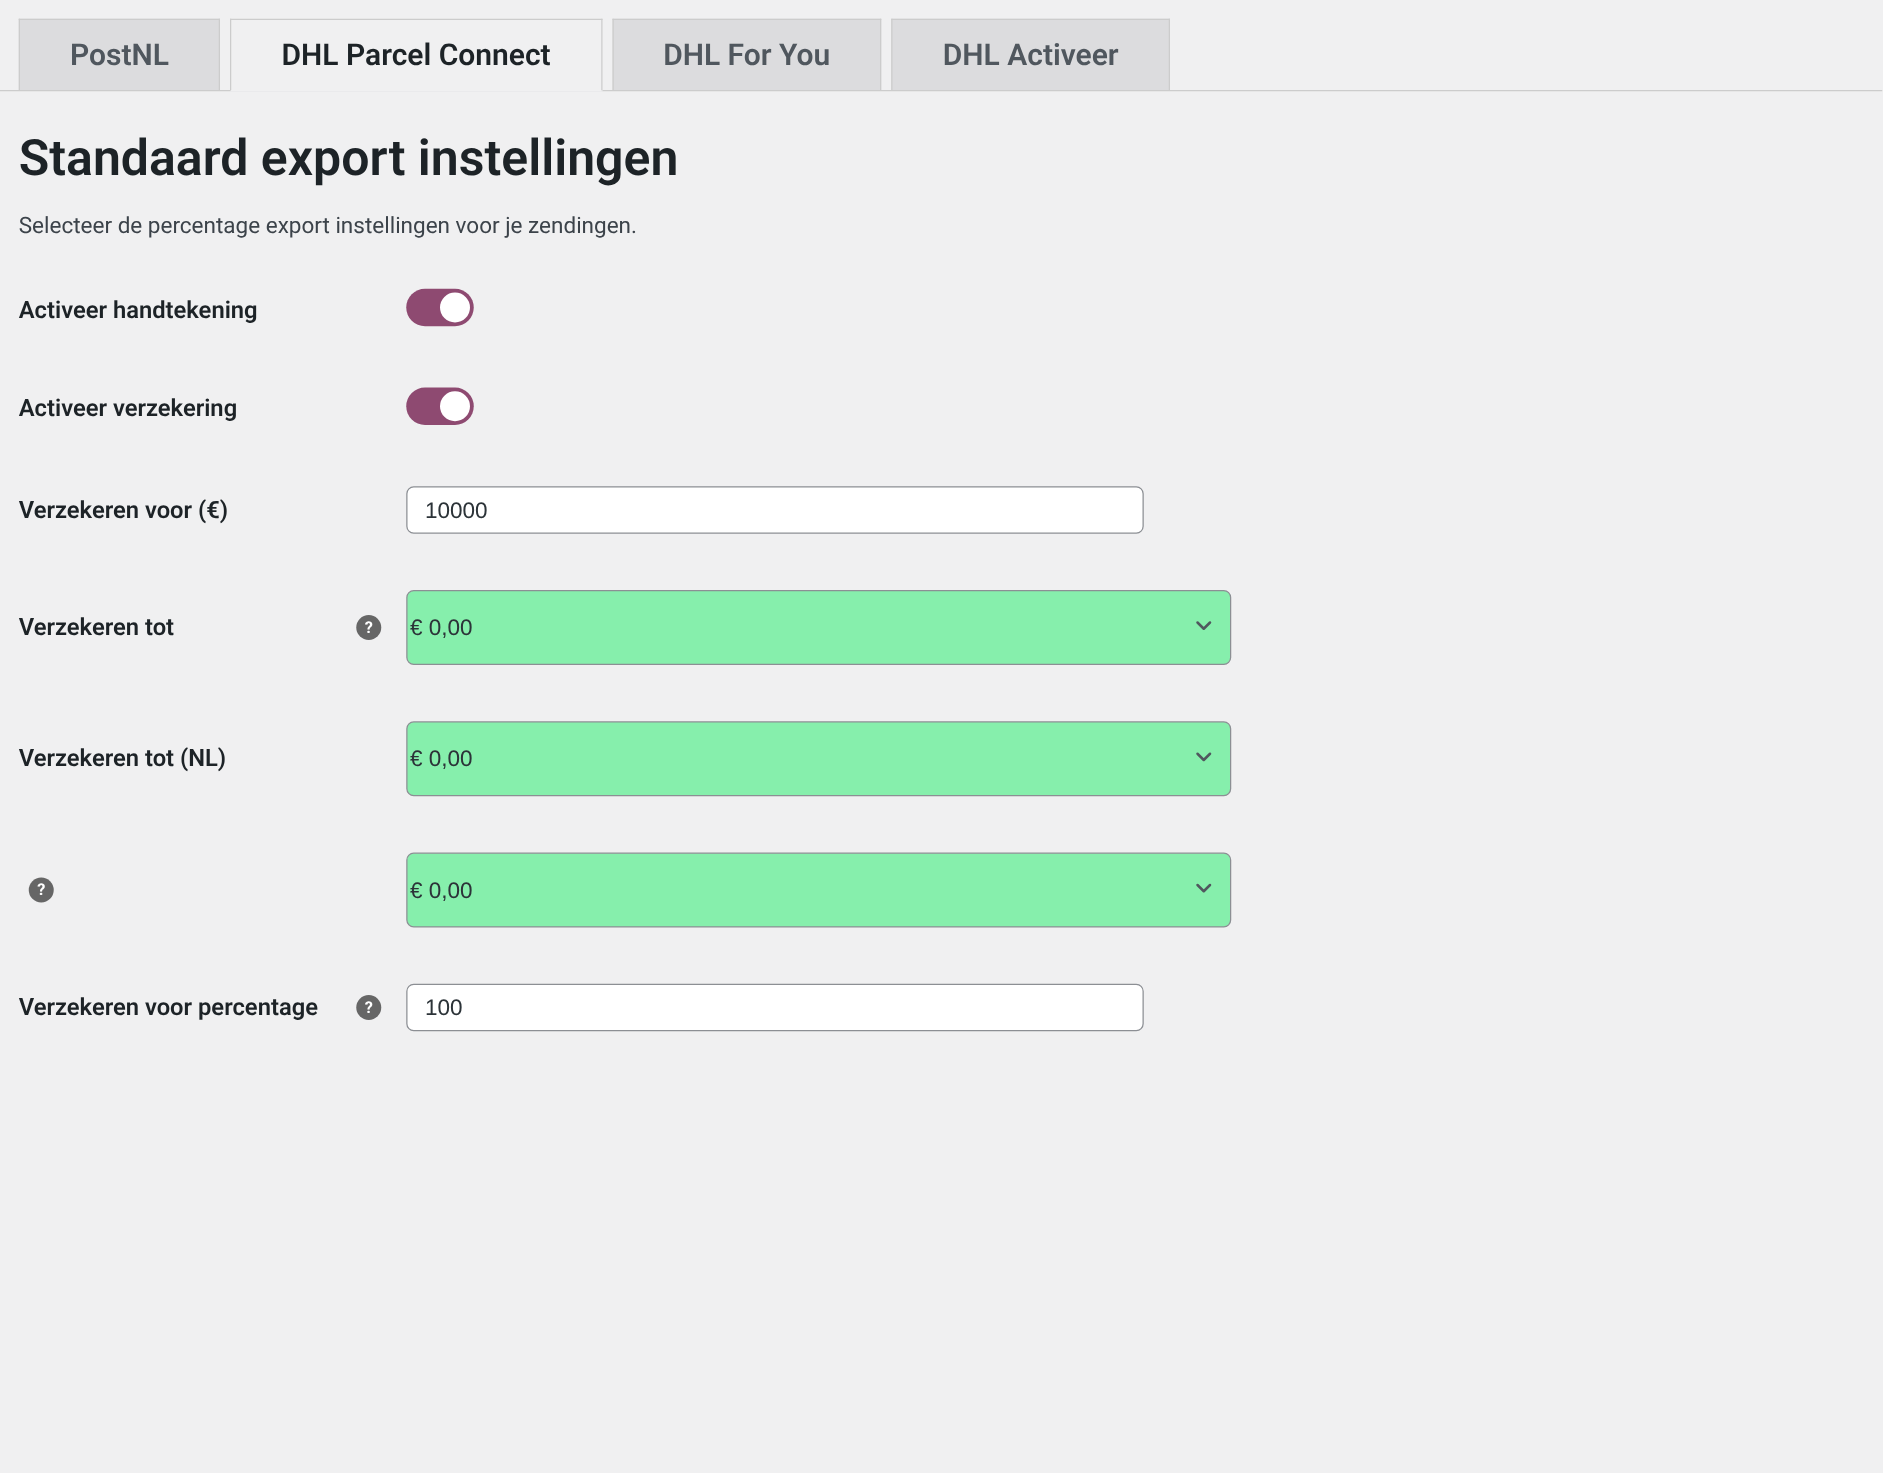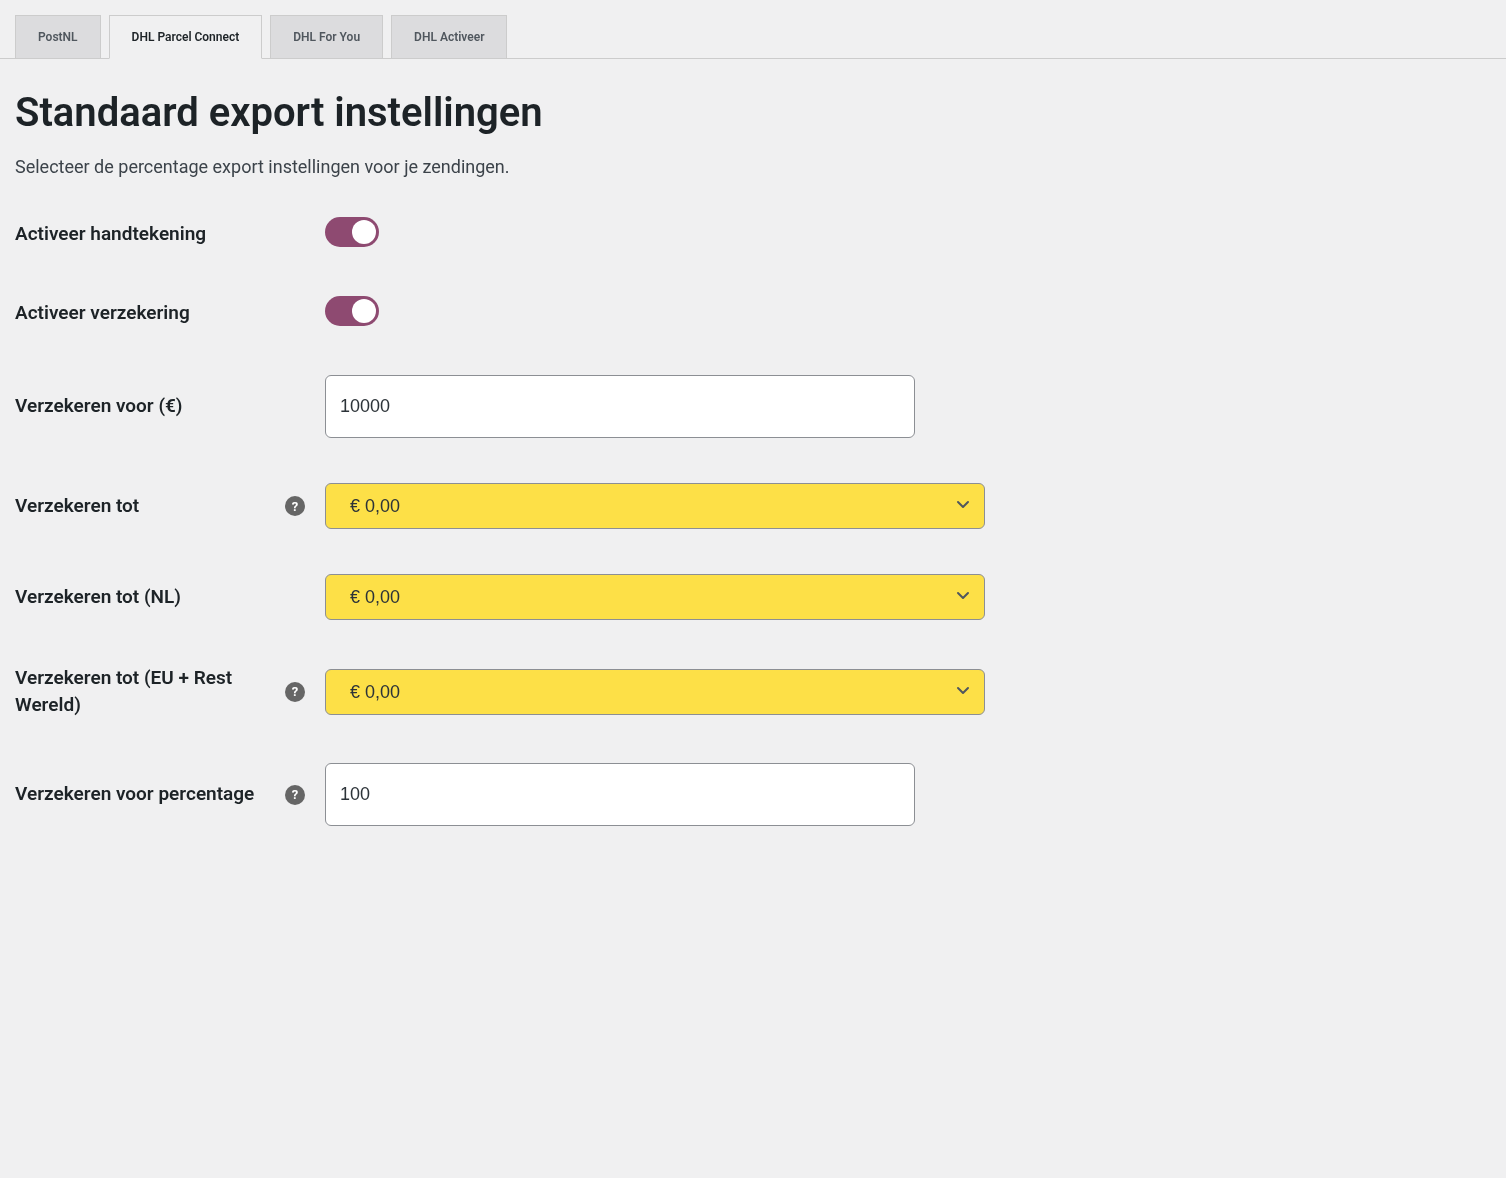--- a/index.html
+++ b/index.html
@@ -17,27 +17,27 @@
       padding: 0;
     }
     .tabs {
       display: flex;
       border-bottom: 1px solid #ccc;
       background: #f0f0f1;
       padding-left: 15px;
       padding-top: 15px;
     }
     .tab {
-      padding: 14px 22px;
+      padding: 14px 40px;
       background: #dcdcde;
       border: 1px solid #ccc;
       border-bottom: none;
       margin-right: 8px;
       color: #50575e;
-      font-size: 12px;
+      font-size: 24px;
       font-weight: 600;
       cursor: pointer;
       position: relative;
     }
     .tab.active {
       background: #f0f0f1;
       border-bottom: 1px solid #f0f0f1;
       margin-bottom: -1px;
       color: #1d2327;
     }
@@ -114,40 +114,40 @@
       width: 24px;
       height: 24px;
       background: #fff;
       border-radius: 50%;
       top: 3px;
       left: 27px;
       transition: left 0.2s;
     }
     .text-input {
       width: 590px;
-      height: 63px;
+      height: 38px;
       padding: 8px 14px;
       font-size: 18px;
       border: 1px solid #8c8f94;
       border-radius: 6px;
       background: #fff;
       color: #2c3338;
     }
     .select-wrapper {
       position: relative;
       width: 660px;
     }
     .select-input {
       width: 100%;
-      height: 46px;
-      padding: 8px 40px 8px 24px;
+      height: 60px;
+      padding: 8px 40px 8px 2px;
       font-size: 18px;
       border: 1px solid #8c8f94;
       border-radius: 6px;
-      background: #fde047;
+      background: #86efac;
       color: #2c3338;
       appearance: none;
       -webkit-appearance: none;
       cursor: pointer;
     }
     .select-chevron {
       position: absolute;
       right: 14px;
       top: 50%;
       transform: translateY(-50%);
@@ -238,21 +238,20 @@
                   <path d="M3 6l5 5 5-5" stroke="currentColor" stroke-width="2" fill="none" stroke-linecap="round" stroke-linejoin="round"></path>
                 </svg>
             </span>
           </div>
         </div>
       </div>
 
 
       <div class="form-row">
         <div class="form-label-cell">
-          <span class="form-label">Verzekeren tot (EU + Rest Wereld)</span>
           <span class="help-icon">?</span>
         </div>
         <div class="form-control-cell">
           <div class="select-wrapper">
             <select class="select-input">
               <option>€ 0,00</option>
             </select>
             <span class="select-chevron">
               <svg width="16" height="16" viewBox="0 0 16 16">
                   <path d="M3 6l5 5 5-5" stroke="currentColor" stroke-width="2" fill="none" stroke-linecap="round" stroke-linejoin="round"></path>

